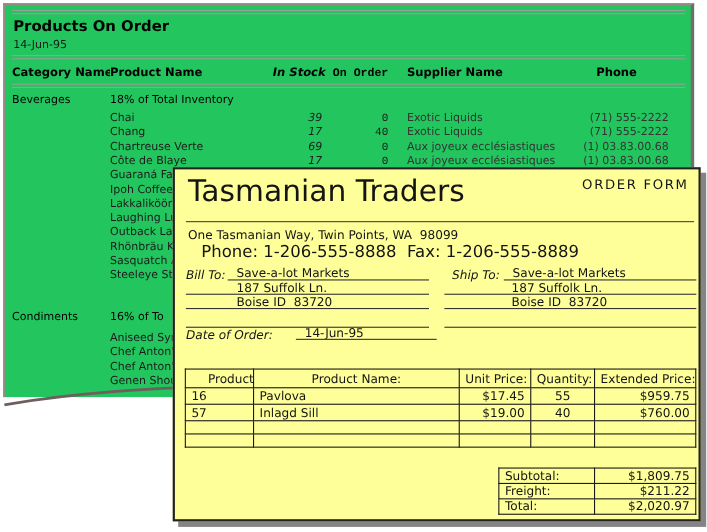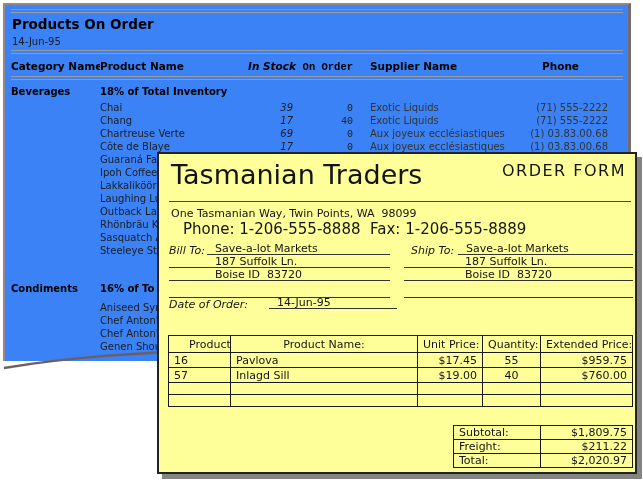--- a/index.html
+++ b/index.html
@@ -1,48 +1,48 @@
 <!DOCTYPE html>
 <html><head>
 <meta charset="utf-8">
 <style>
   * { box-sizing: border-box; margin: 0; padding: 0; }
   html,body { width: 643px; height: 484px; }
   body { background:#fff; font-family:"DejaVu Sans","Liberation Sans",sans-serif; position:relative; overflow:hidden; }
 
   
-  .page { position:absolute; left:3px; top:3px; width:628px; height:358px; background:#3b82f6;
+  .page { position:absolute; left:3px; top:3px; width:628px; height:358px; background:#22c55e;
           border-top:2px solid #998686; border-left:2px solid #998686; border-right:3px solid #776a6a; }
   .page * { white-space:pre; }
   .rule { position:absolute; left:6px; width:612px; height:4px;
           border-top:1px solid #9c9c9c; border-bottom:1px solid #9c9c9c; }
   .rpt-title { position:absolute; left:7px; top:11px; font-size:13.5px; font-weight:bold; color:#000; }
   .rpt-date  { position:absolute; left:7px; top:31px; font-size:10px; color:#1a1a1a; }
 
   .hrow, .rrow, .srow { position:absolute; display:flex; align-items:baseline; }
   .hrow { left:6px; top:55px; font-size:10.5px; font-weight:bold; color:#000; }
-  .srow { left:6px; font-size:10px; font-weight:bold; color:#000; }
+  .srow { left:6px; font-size:10px; font-weight:normal; color:#000; }
   .rrow { left:95px; font-size:10px; color:#1c1c1c; height:12px; }
   .c-cat   { width:89px;  overflow:hidden; }
   .c-prod  { width:148px; overflow:hidden; }
   .c-stock { width:45px;  text-align:right;font-style:italic; }
   .c-order { width:60px;  text-align:right;font-family:Liberation Mono, monospace; }
   .c-sep   { width:17px; }
   .c-sup   { width:152px; overflow:hidden; color:#333; }
   .c-phone { width:86px;  text-align:right; color:#333; }
   .hrow .c-phone { text-align:left; padding-left:20px; color:#000; }
   .hrow .c-sup { color:#000; }
 
   .curl { position:absolute; left:3px; top:346px; pointer-events:none; }
 
   
   .form { position:absolute; left:157px; top:152px; width:480px; height:322px;
           background:#ffff99; border:2px solid #222; box-shadow:5px 5px 0 #848484; }
   .form * { white-space:pre; color:#141414; }
-  .of-label  { position:absolute; top:7px; right:9px; font-size:16px; letter-spacing:1.5px; }
+  .of-label  { position:absolute; top:7px; right:9px; font-size:12px; letter-spacing:1.5px; }
   .company   { position:absolute; top:5px; left:12px; font-size:27px; }
   .co-rule   { position:absolute; top:47px; left:10px; width:462px; border-top:1px solid #444; }
   .addr1 { position:absolute; top:53px; left:12px; font-size:11px; }
   .addr2 { position:absolute; top:66px; left:24px; font-size:15px; }
 
   .blk-label { position:absolute; font-size:11px;font-style:italic; }
   .fline { position:absolute; height:13px; font-size:11px; border-bottom:1px solid #333; overflow:hidden; }
 
   .of-table { position:absolute; top:181px; left:9px; border-collapse:collapse; table-layout:fixed; width:464px; font-size:11px; }
   .of-table td { border:1px solid #1a1a1a; padding:0 5px; overflow:hidden; }

